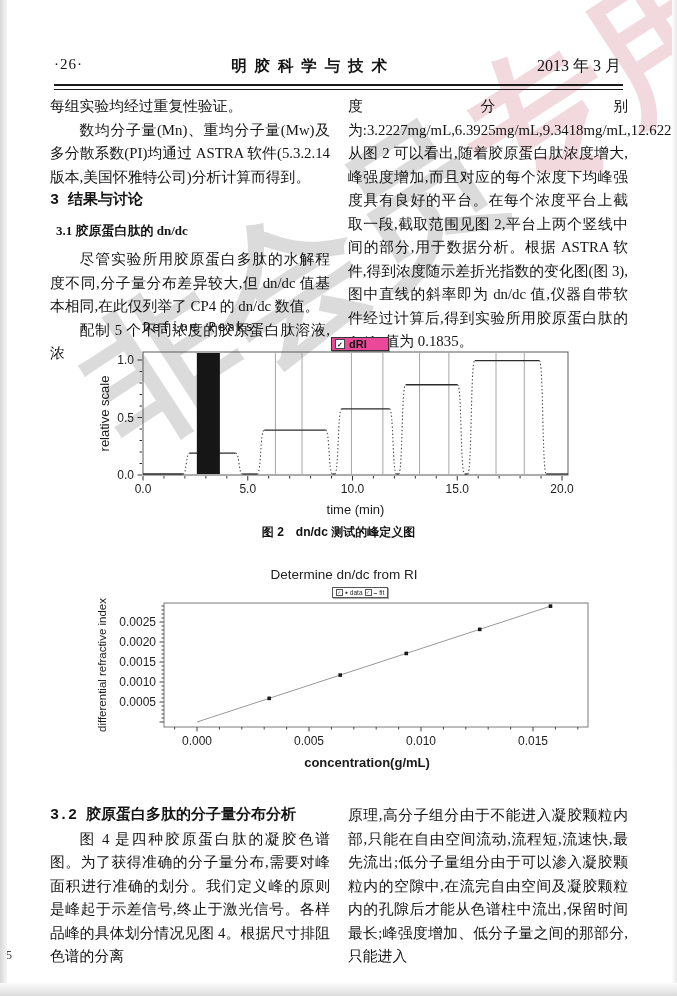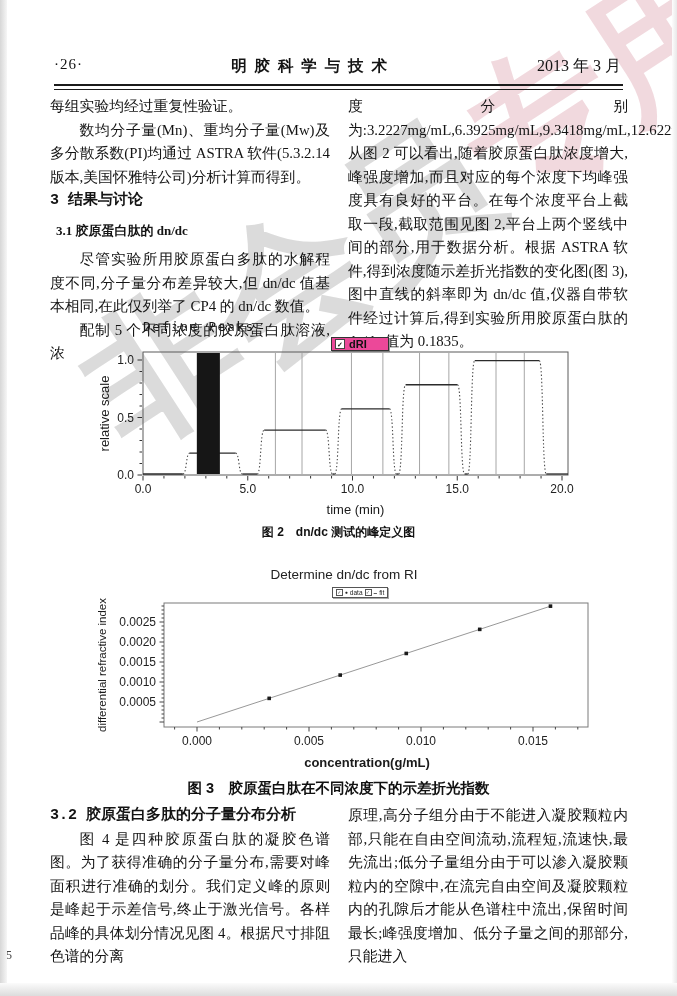--- a/index.html
+++ b/index.html
@@ -243,21 +243,20 @@
       <text x="66" y="28" text-anchor="end" class="tick">0.0025</text>
       <text x="277" y="169" text-anchor="middle" class="axis-b">concentration(g/mL)</text>
       <text x="16" y="67" text-anchor="middle" class="axis-sm" transform="rotate(-90 16 67)">differential refractive index</text>
       <line x1="107" y1="124" x2="460.92" y2="8.027999999999992" stroke="#8c8c8c" stroke-width="0.9"></line>
       <rect x="177.38848" y="98.56" width="3.6" height="3.6" fill="#1b1b1b"></rect>
       <rect x="248.392" y="75.28" width="3.6" height="3.6" fill="#1b1b1b"></rect>
       <rect x="314.45632" y="53.64" width="3.6" height="3.6" fill="#1b1b1b"></rect>
       <rect x="387.9328" y="29.56" width="3.6" height="3.6" fill="#1b1b1b"></rect>
       <rect x="458.67199999999997" y="6.359999999999997" width="3.6" height="3.6" fill="#1b1b1b"></rect>
     </svg>
-  <div class="fig-caption fig3-cap">图 3　胶原蛋白肽在不同浓度下的示差折光指数</div>
 
   <div class="cols cols-bottom">
     <div class="col">
       <h4 class="sec-h">3.2  胶原蛋白多肽的分子量分布分析</h4>
       <p>图 4 是四种胶原蛋白肽的凝胶色谱图。为了获得准确的分子量分布,需要对峰面积进行准确的划分。我们定义峰的原则是峰起于示差信号,终止于激光信号。各样品峰的具体划分情况见图 4。根据尺寸排阻色谱的分离</p>
     </div>
     <div class="col">
       <p class="cont">原理,高分子组分由于不能进入凝胶颗粒内部,只能在自由空间流动,流程短,流速快,最先流出;低分子量组分由于可以渗入凝胶颗粒内的空隙中,在流完自由空间及凝胶颗粒内的孔隙后才能从色谱柱中流出,保留时间最长;峰强度增加、低分子量之间的那部分,只能进入</p>
     </div>
   </div>

